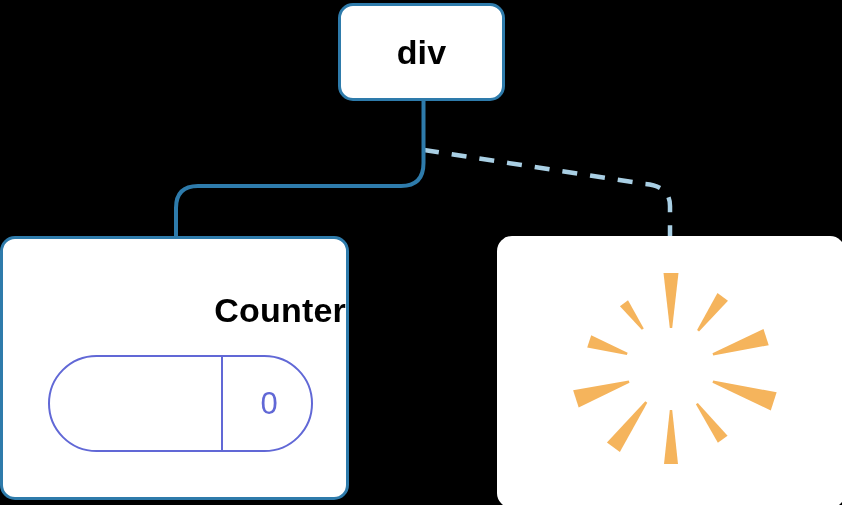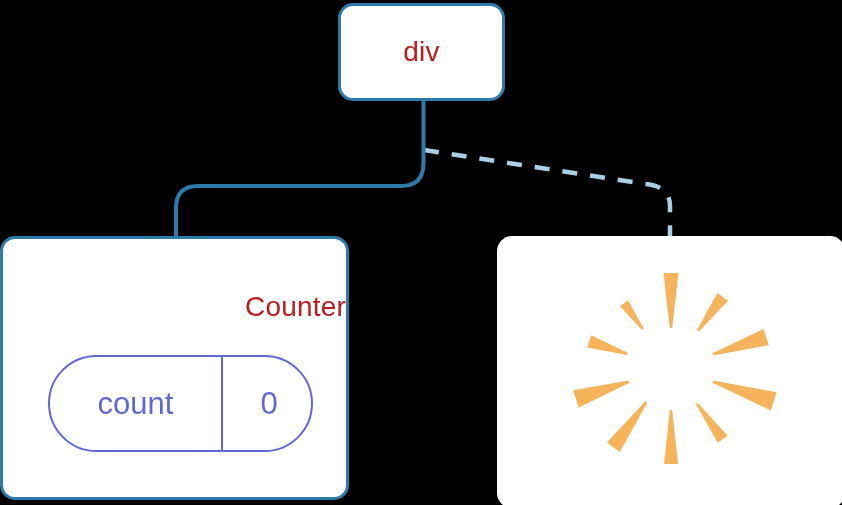--- a/index.html
+++ b/index.html
@@ -58,23 +58,23 @@
   .node-sparkle {
     left: 497px;
     top: 236px;
     width: 348px;
     height: 272px;
     border-radius: 15px;
   }
 
   
   .node-title {
-    color: #b91c1c;
-    font-size: 28px;
-    font-weight: 400;
+    color: #000000;
+    font-size: 34px;
+    font-weight: 700;
     letter-spacing: 0.2px;
     line-height: 1;
     white-space: nowrap;
   }
   .counter-title {
     position: absolute;
     left: 0;
     right: 0;
     top: 54px;
     text-align: right;
@@ -137,21 +137,20 @@
   </svg>
 
   <div class="node node-div">
     <span class="node-title">div</span>
   </div>
 
   <div class="node node-counter">
     <div class="node-title counter-title">Counter</div>
 
     <div class="pill">
-      <div class="pill-key">count</div>
       <div class="pill-divider"></div>
       <div class="pill-val">0</div>
     </div>
   </div>
 
   <div class="node node-sparkle">
     <svg class="burst" viewBox="0 0 348 272" width="348" height="272">
       <g id="ray-group">
           <polygon points="175.20,92.00 181.50,37.00 166.50,37.00 172.80,92.00" fill="#f5b45c"></polygon>
           <polygon points="202.01,95.49 230.98,64.63 220.47,56.99 200.07,94.08" fill="#f5b45c"></polygon>

